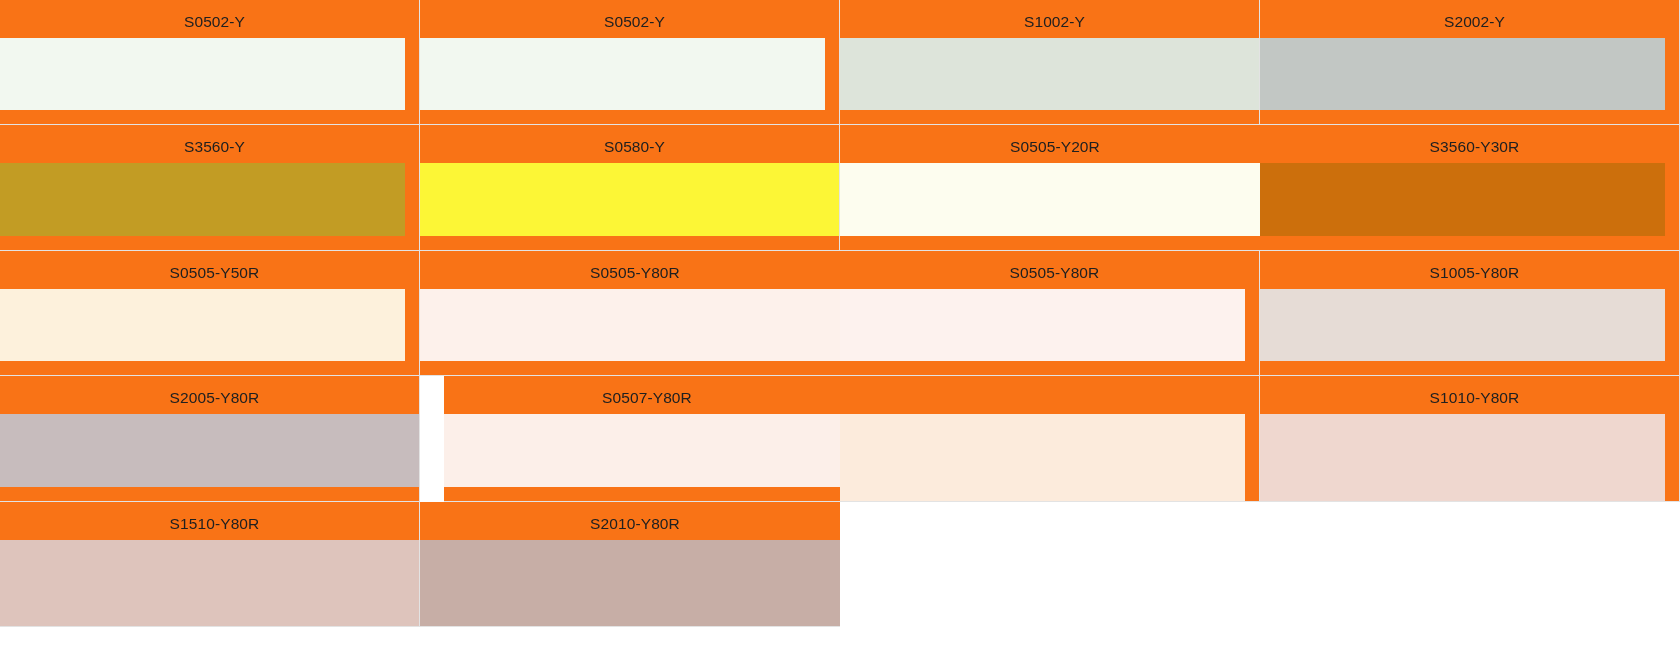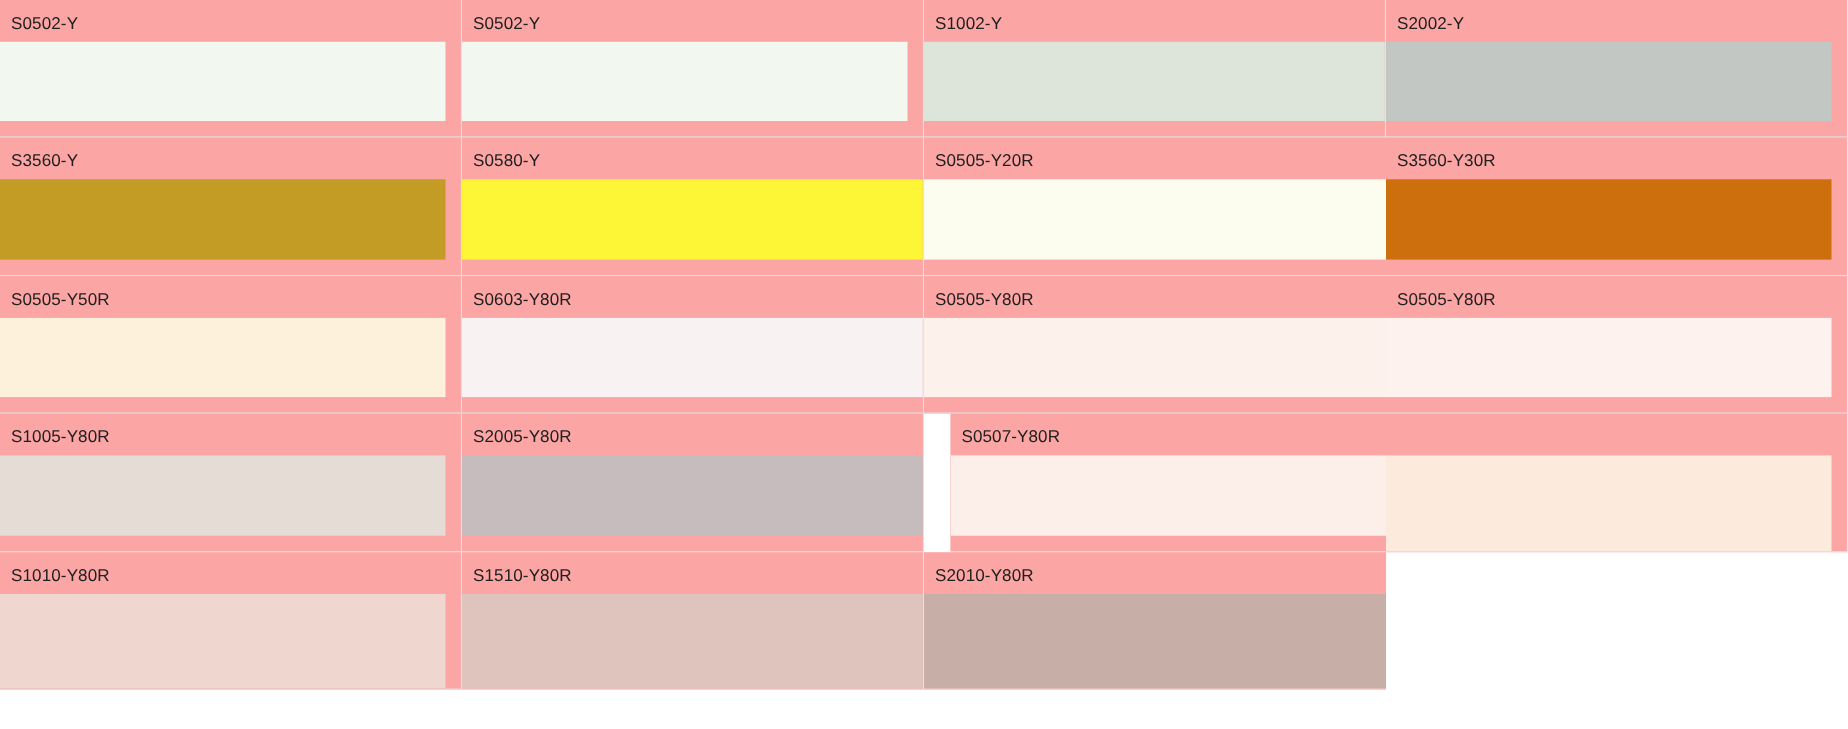--- a/index.html
+++ b/index.html
@@ -22,21 +22,22 @@
     grid-auto-rows: 125.4px;
     width: 1680px;
   }
 
   .swatch-cell {
     position: relative;
     border-right: 1px solid #e3e3e3;
     border-bottom: 1px solid #e3e3e3;
     padding: 0;
     overflow: hidden;
-    background: #fca5a5;
+    background: #f97316;
+    text-align: center;
   }
   .swatch-cell.col-last {
     border-right: none;
   }
 
   .swatch-label {
     font-size: 15.5px;
     line-height: 1;
     color: #202020;
     padding: 14px 0 0 10px;
@@ -93,24 +94,20 @@
       <div class="swatch-chip" style="background-color: rgb(253, 253, 239);"></div>
     </div>
     <div class="swatch-cell" style="border-right-color: rgb(227, 227, 227); border-bottom-color: rgb(227, 227, 227);">
       <div class="swatch-label" style="color: rgb(32, 32, 32);">S3560-Y30R</div>
       <div class="swatch-chip" style="background-color: rgb(204, 111, 12);"></div>
     </div>
     <div class="swatch-cell" style="border-right-color: rgb(227, 227, 227); border-bottom-color: rgb(227, 227, 227);">
       <div class="swatch-label" style="color: rgb(32, 32, 32);">S0505-Y50R</div>
       <div class="swatch-chip" style="background-color: rgb(253, 241, 220);"></div>
     </div>
-    <div class="swatch-cell flush-right" style="border-right-color: rgb(227, 227, 227); border-bottom-color: rgb(227, 227, 227);">
-      <div class="swatch-label" style="color: rgb(32, 32, 32);">S0603-Y80R</div>
-      <div class="swatch-chip" style="background-color: rgb(248, 242, 242);"></div>
-    </div>
     <div class="swatch-cell col-last flush-right" style="border-right-color: rgb(227, 227, 227); border-bottom-color: rgb(227, 227, 227);">
       <div class="swatch-label" style="color: rgb(32, 32, 32);">S0505-Y80R</div>
       <div class="swatch-chip" style="background-color: rgb(253, 241, 235);"></div>
     </div>
     <div class="swatch-cell" style="border-right-color: rgb(227, 227, 227); border-bottom-color: rgb(227, 227, 227);">
       <div class="swatch-label" style="color: rgb(32, 32, 32);">S0505-Y80R</div>
       <div class="swatch-chip" style="background-color: rgb(253, 242, 238);"></div>
     </div>
     <div class="swatch-cell" style="border-right-color: rgb(227, 227, 227); border-bottom-color: rgb(227, 227, 227);">
       <div class="swatch-label" style="color: rgb(32, 32, 32);">S1005-Y80R</div>

